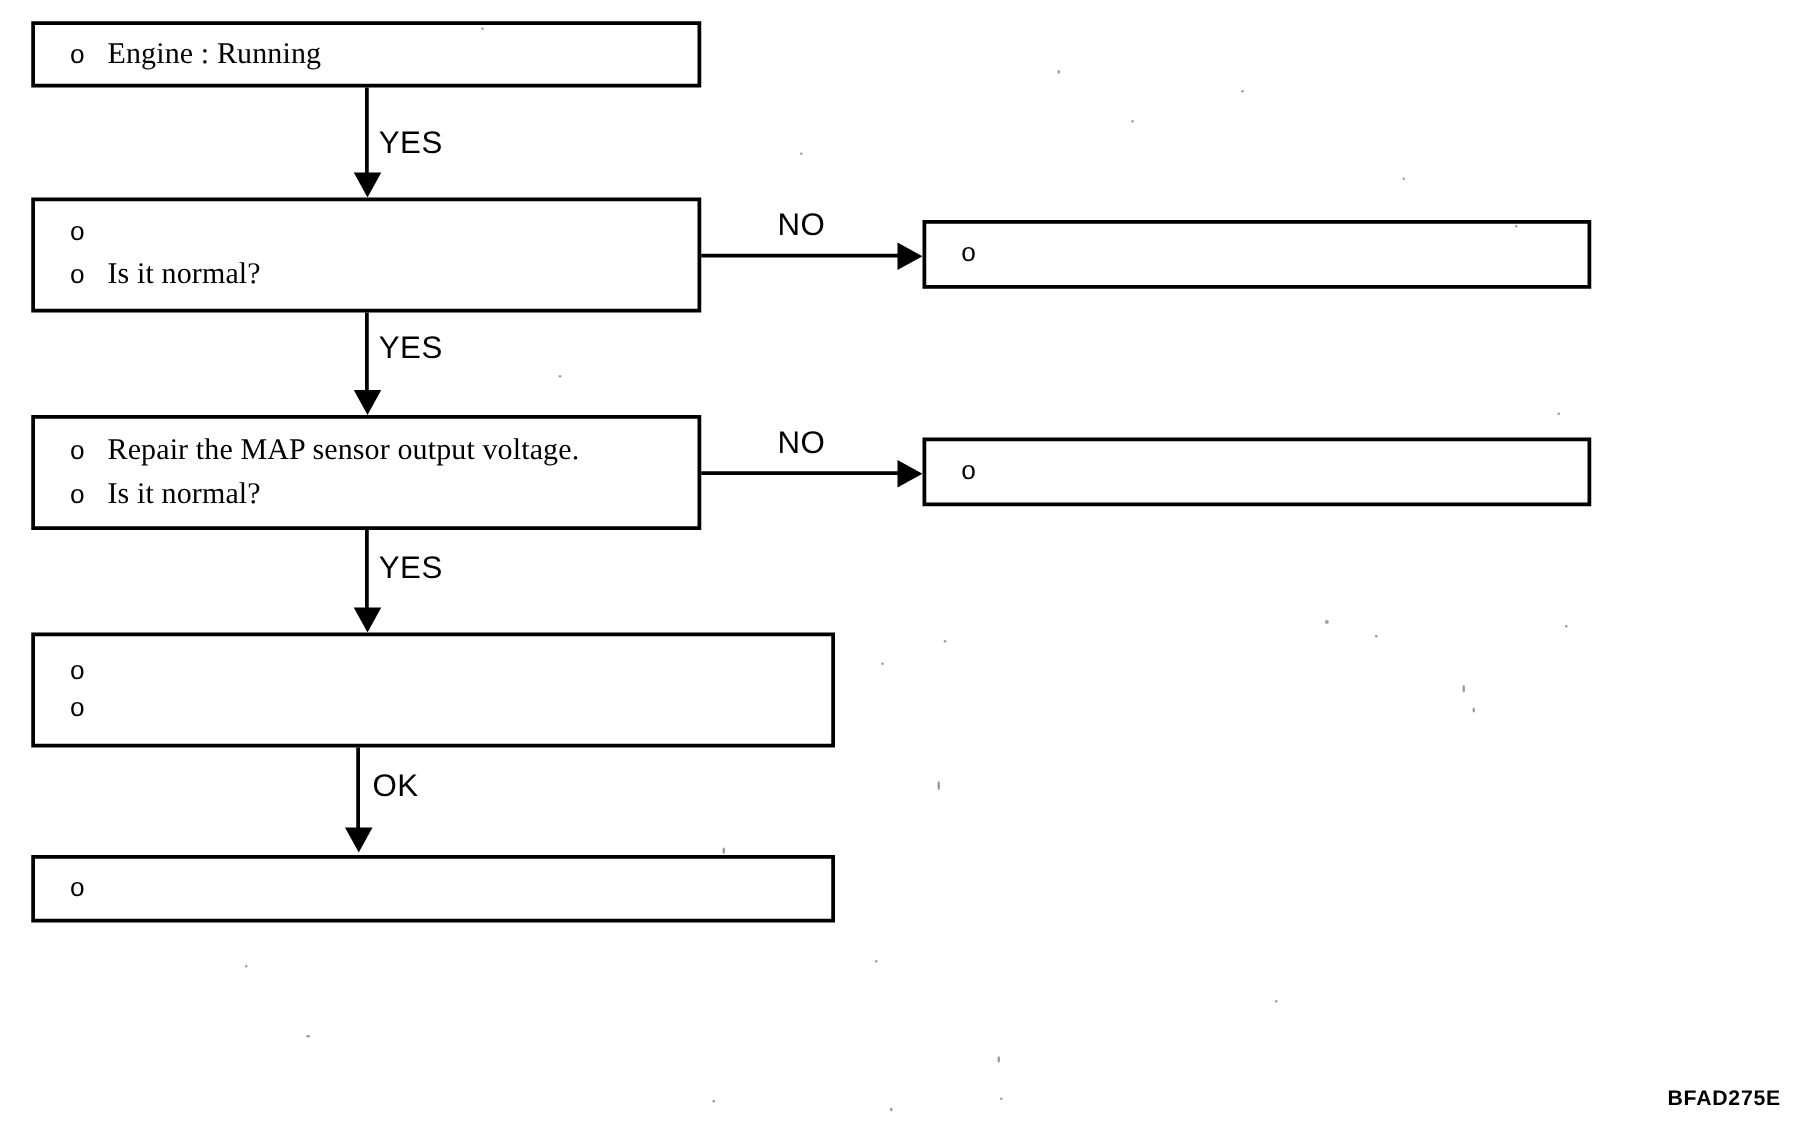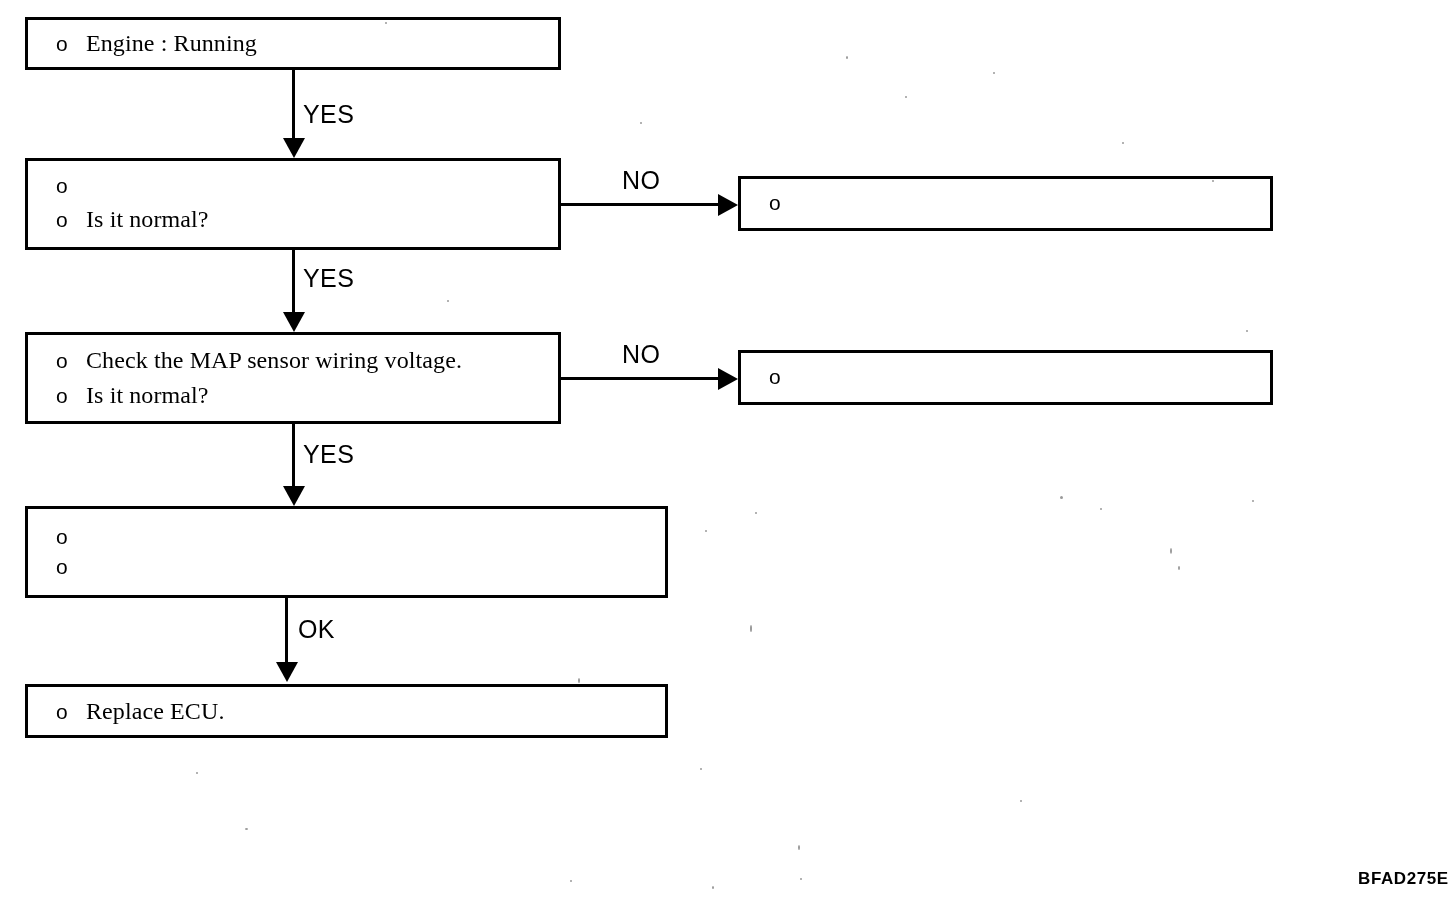--- a/index.html
+++ b/index.html
@@ -137,21 +137,21 @@
     </div>
   </div>
 
   <div class="vline" style="left:292px; top:250px; height:64px;"></div>
   <div class="arrow-down" style="left:283px; top:312px;"></div>
   <div class="edge-label" style="left:303px; top:264px;">YES</div>
 
   <div class="box" style="left:25px; top:332px; width:536px; height:92px;">
     <div class="box-line">
       <span class="bullet">o</span>
-      <span class="box-text">Check the MAP sensor wiring voltage.</span>
+      <span class="box-text">Repair the MAP sensor output voltage.</span>
     </div>
     <div class="box-line">
       <span class="bullet">o</span>
       <span class="box-text">Is it normal?</span>
     </div>
   </div>
 
   <div class="hline" style="left:561px; top:377px; width:160px;"></div>
   <div class="arrow-right" style="left:718px; top:368px;"></div>
   <div class="edge-label" style="left:622px; top:340px;">NO</div>
@@ -175,25 +175,24 @@
     </div>
   </div>
 
   <div class="vline" style="left:285px; top:598px; height:66px;"></div>
   <div class="arrow-down" style="left:276px; top:662px;"></div>
   <div class="edge-label" style="left:298px; top:615px;">OK</div>
 
   <div class="box" style="left:25px; top:684px; width:643px; height:54px;">
     <div class="box-line">
       <span class="bullet">o</span>
-      <span class="box-text">Replace ECU.</span>
-    </div>
-  </div>
-
-  <div class="fig-code" style="left:1334px; top:869px;margin-left:24px;">BFAD275E</div>
+    </div>
+  </div>
+
+  <div class="fig-code" style="left:1334px; top:869px;">BFAD275E</div>
 
   <div class="speck" style="left:385px; top:22px; width:2px; height:2px;"></div>
   <div class="speck" style="left:846px; top:56px; width:2px; height:3px;"></div>
   <div class="speck" style="left:905px; top:96px; width:2px; height:2px;"></div>
   <div class="speck" style="left:993px; top:72px; width:2px; height:2px;"></div>
   <div class="speck" style="left:1122px; top:142px; width:2px; height:2px;"></div>
   <div class="speck" style="left:640px; top:122px; width:2px; height:2px;"></div>
   <div class="speck" style="left:447px; top:300px; width:2px; height:2px;"></div>
   <div class="speck" style="left:1060px; top:496px; width:3px; height:3px;"></div>
   <div class="speck" style="left:1100px; top:508px; width:2px; height:2px;"></div>

